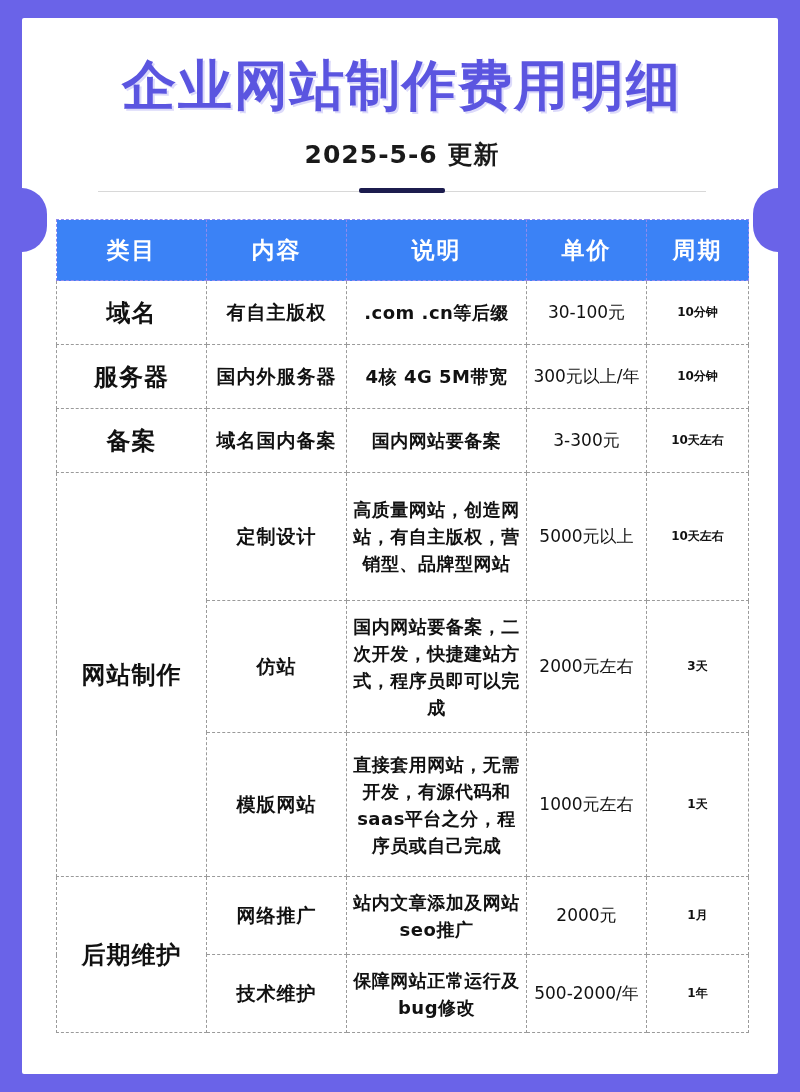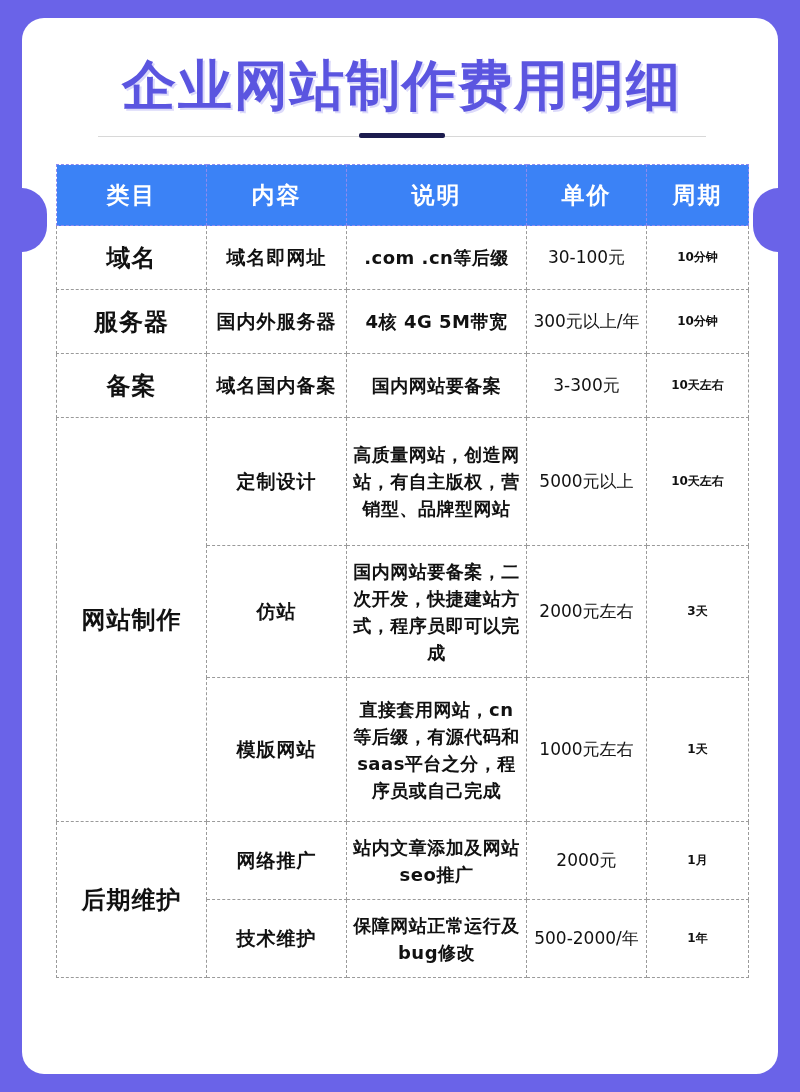--- a/index.html
+++ b/index.html
@@ -19,21 +19,21 @@
     height: 1092px;
     box-sizing: border-box;
     padding: 18px 22px;
     background: #6A63E8;
   }
   .card {
     position: relative;
     width: 100%;
     height: 100%;
     background: #FFFFFF;
-    border-radius: 22px;
+    border-radius: 2px;
     box-sizing: border-box;
     padding: 26px 30px 0 34px;
     overflow: hidden;
   }
   
   .notch {
     position: absolute;
     width: 26px;
     height: 64px;
     background: #6A63E8;
@@ -151,20 +151,21 @@
 </style>
 </head>
 <body>
 
 <div class="poster">
   <div class="card">
     <div class="notch left"></div>
     <div class="notch right"></div>
 
     <h1 class="title">企业网站制作费用明细</h1>
+    <div class="subtitle">2025-5-6 更新</div>
 
     <div class="rule-wrap">
       <div class="rule"></div>
       <div class="rule-accent"></div>
     </div>
 
     <table class="price-table">
       <colgroup>
         <col class="col1">
           <col class="col2">
@@ -177,21 +178,21 @@
           <th>类目</th>
           <th>内容</th>
           <th>说明</th>
           <th>单价</th>
           <th>周期</th>
         </tr>
       </thead>
       <tbody>
         <tr style="height:64px;">
           <td class="c-cat">域名</td>
-          <td class="c-item">域名即网址</td>
+          <td class="c-item">有自主版权</td>
           <td class="c-desc">.com .cn等后缀</td>
           <td class="c-price">30-100元</td>
           <td class="c-cycle">10分钟</td>
         </tr>
         <tr style="height:64px;">
           <td class="c-cat">服务器</td>
           <td class="c-item">国内外服务器</td>
           <td class="c-desc">4核 4G 5M带宽</td>
           <td class="c-price">300元以上/年</td>
           <td class="c-cycle">10分钟</td>
@@ -211,21 +212,21 @@
           <td class="c-cycle">10天左右</td>
         </tr>
         <tr style="height:132px;">
           <td class="c-item">仿站</td>
           <td class="c-desc">国内网站要备案，二次开发，快捷建站方式，程序员即可以完成</td>
           <td class="c-price">2000元左右</td>
           <td class="c-cycle">3天</td>
         </tr>
         <tr style="height:144px;">
           <td class="c-item">模版网站</td>
-          <td class="c-desc">直接套用网站，cn等后缀，有源代码和saas平台之分，程序员或自己完成</td>
+          <td class="c-desc">直接套用网站，无需开发，有源代码和saas平台之分，程序员或自己完成</td>
           <td class="c-price">1000元左右</td>
           <td class="c-cycle">1天</td>
         </tr>
         <tr style="height:78px;">
           <td class="c-cat" rowspan="2">后期维护</td>
           <td class="c-item">网络推广</td>
           <td class="c-desc">站内文章添加及网站seo推广</td>
           <td class="c-price">2000元</td>
           <td class="c-cycle">1月</td>
         </tr>

